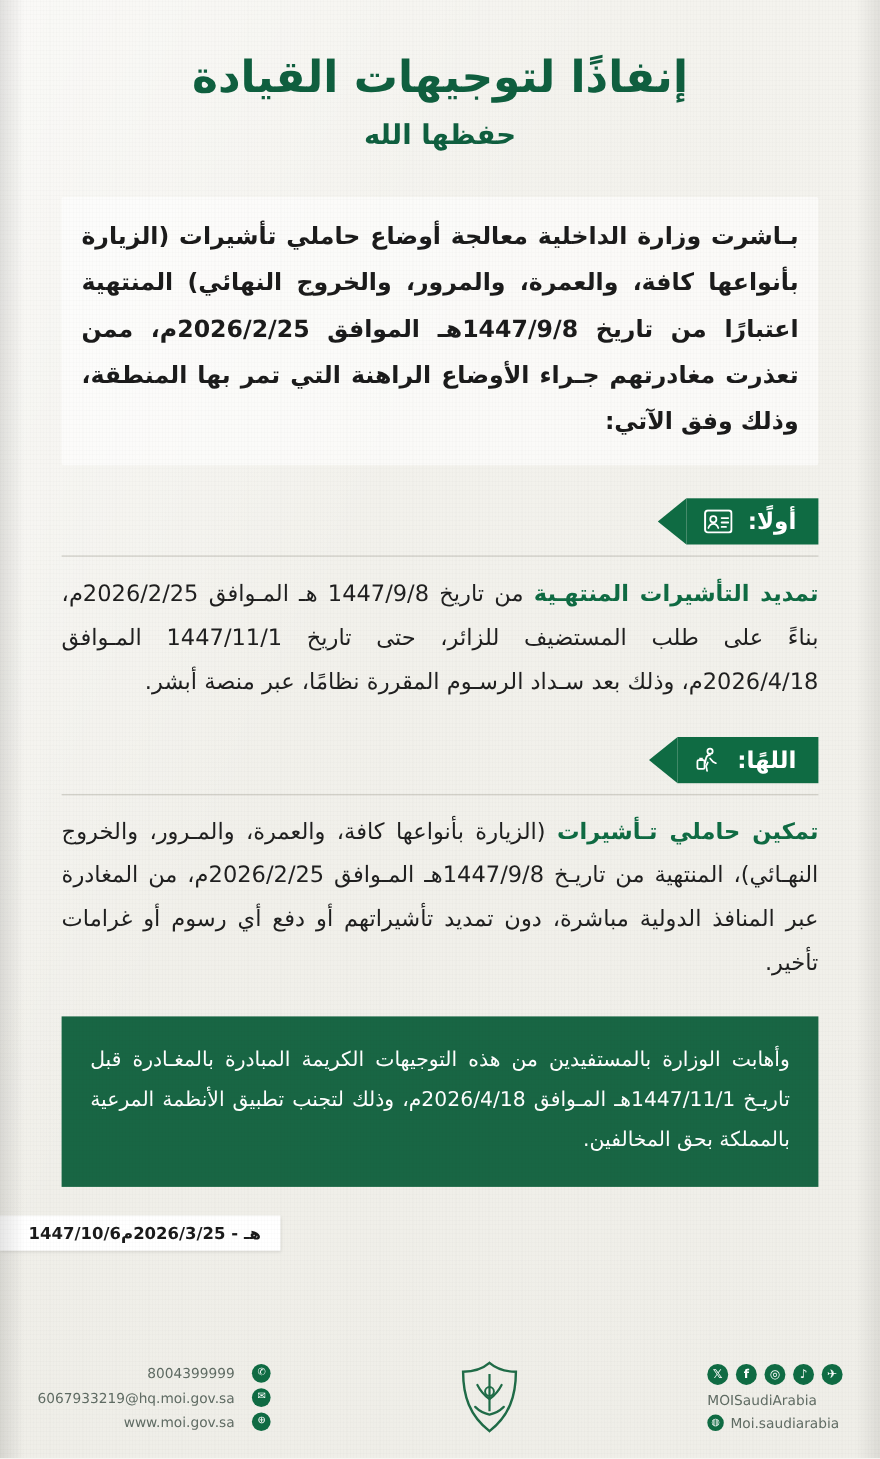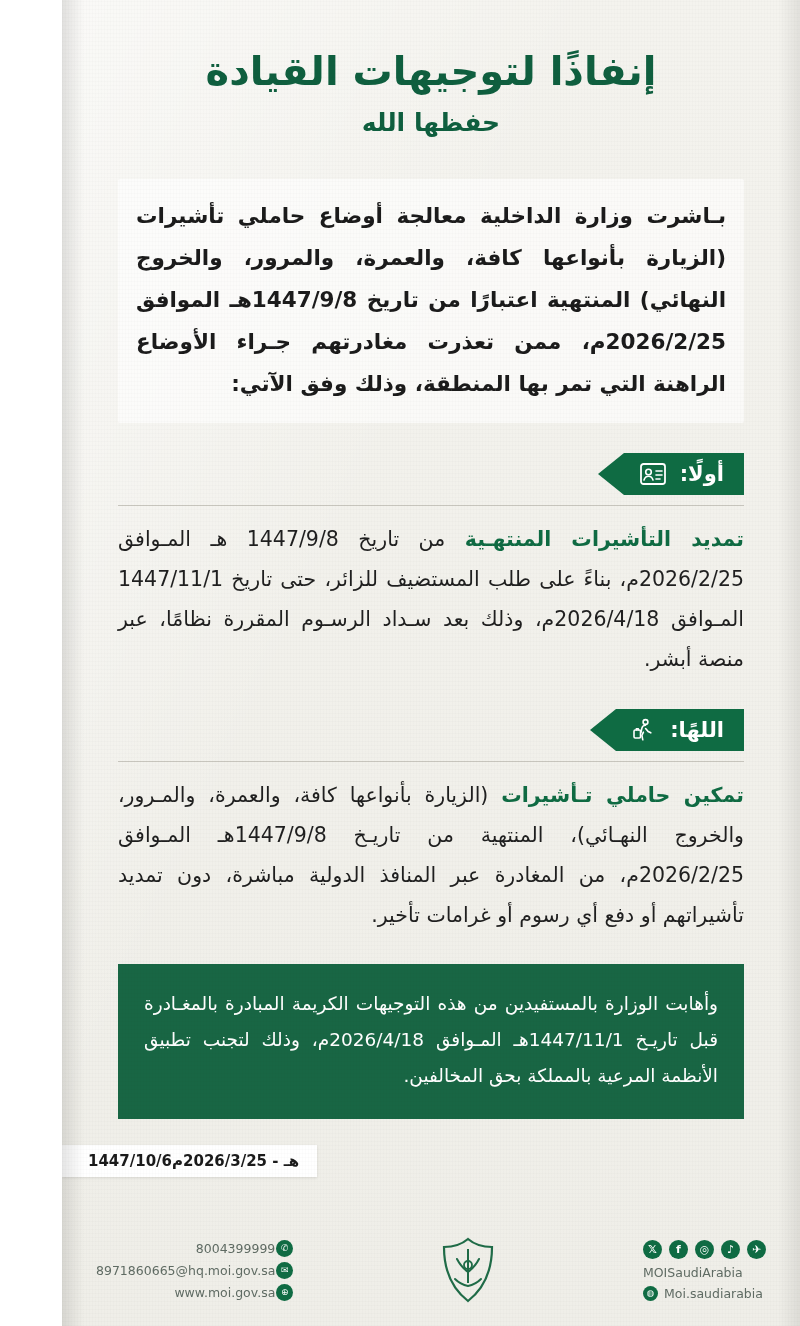--- a/index.html
+++ b/index.html
@@ -3,21 +3,21 @@
 <meta charset="utf-8">
 <style>
   * { box-sizing: border-box; margin: 0; padding: 0; }
   html, body {
     width: 800px; height: 1326px;
     font-family: "DejaVu Sans", "Liberation Sans", sans-serif;
     background: #ffffff;
   }
   .poster {
     position: relative;
-    width: 738px; height: 1326px;
+    width: 800px; height: 1326px;
     background: #f2f1ec;
     background-image:
       linear-gradient(115deg, rgba(255,255,255,0.55) 0%, rgba(255,255,255,0) 40%),
       linear-gradient(0deg, #efeee8 0%, #f4f3ee 100%);
     overflow: hidden;
   }
   
   .paper-texture {
     position: absolute; inset: 0;
     background-image:
@@ -190,21 +190,21 @@
     width: 15px; height: 15px; border-radius: 50%;
     background: #0f6b43; color: #fff; font-size: 9px;
     display: flex; align-items: center; justify-content: center;
   }
   .footer-emblem { display: flex; align-items: center; justify-content: center; }
   .footer-contact {
     display: flex; flex-direction: column; gap: 5px;
     align-items: flex-end; direction: ltr;
   }
   .contact-row {
-    display: flex; align-items: center; gap: 1px;
+    display: flex; align-items: center; gap: 16px;
     color: #5f6b63; font-size: 12.5px;
   }
   .contact-ico {
     width: 17px; height: 17px; border-radius: 50%;
     background: #0f6b43; color: #fff; font-size: 9px;
     display: flex; align-items: center; justify-content: center;
   }
 </style>
 </head>
 <body>
@@ -302,21 +302,21 @@
         <circle cx="33" cy="30" r="4" stroke="#1f6b47" stroke-width="1.8"></circle>
       </svg>
     </div>
 
     <div class="footer-contact">
       <div class="contact-row">
         <span>8004399999</span>
         <span class="contact-ico">✆</span>
       </div>
       <div class="contact-row">
-        <span>8971860665@hq.moi.gov.sa</span>
+        <span>6067933219@hq.moi.gov.sa</span>
         <span class="contact-ico">✉</span>
       </div>
       <div class="contact-row">
         <span>www.moi.gov.sa</span>
         <span class="contact-ico">⊕</span>
       </div>
     </div>
   </div>
 </div>
 

